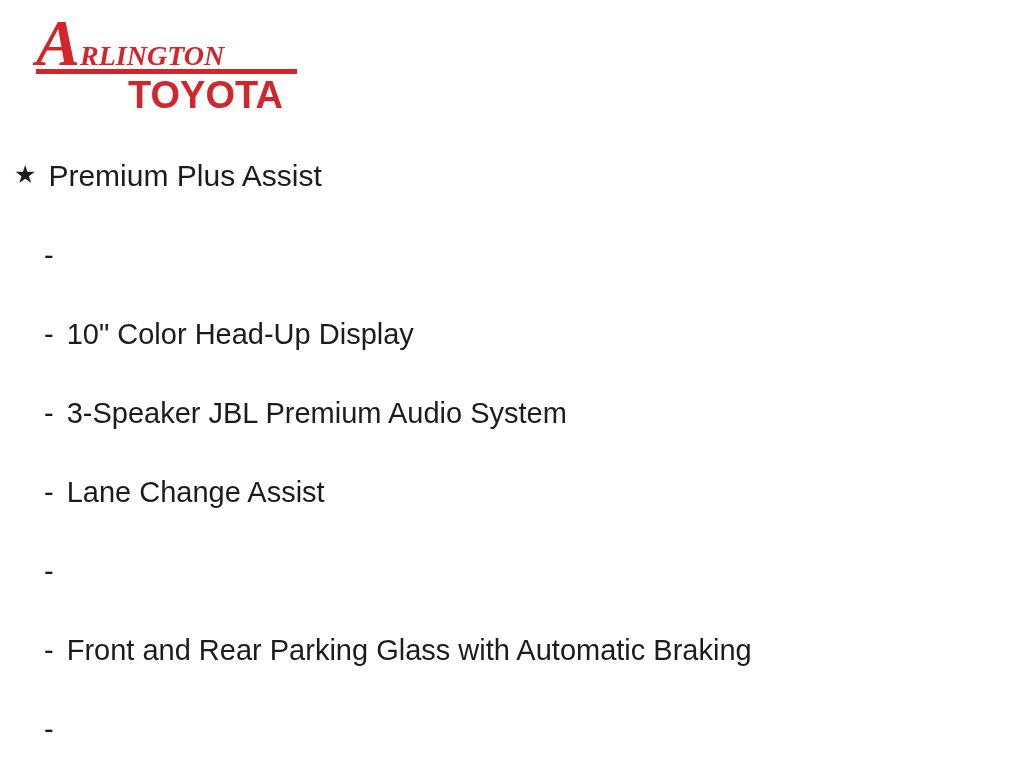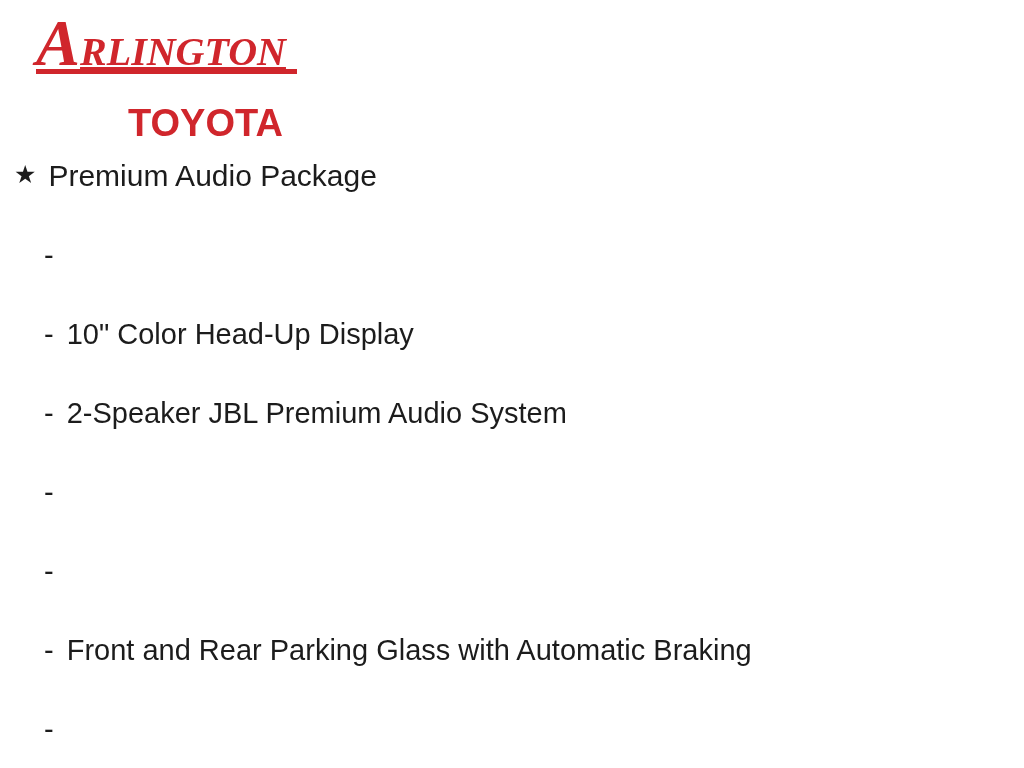--- a/index.html
+++ b/index.html
@@ -37,43 +37,41 @@
     font-family: "Liberation Serif", serif;
     font-style: italic;
     font-weight: 700;
     white-space: nowrap;
     line-height: 1.15;
   }
   .logo-initial {
     font-size: 66px;
   }
   .logo-rest {
-    font-size: 40px;
+    font-size: 28px;
     letter-spacing: 0px;
-    text-decoration: underline;
   }
   .logo-underline {
     position: absolute;
     left: 0;
     top: 69px;
     width: 261px;
     height: 5px;
     background: #d0262c;
   }
   .logo-toyota {
     position: absolute;
     left: 92px;
     top: 76px;
     font-family: "Liberation Sans", sans-serif;
     font-weight: 700;
     font-size: 38px;
     line-height: 1;
     letter-spacing: 0px;
     white-space: nowrap;
-    margin-top: 28px;
   }
 
   
   .feature-block {
     position: absolute;
     left: 0;
     top: 0;
     color: #1c1c1c;
   }
   .title-row {
@@ -126,41 +124,42 @@
         <span class="logo-rest">RLINGTON</span>
     </div>
     <div class="logo-underline"></div>
     <div class="logo-toyota">TOYOTA</div>
   </div>
 
   <div class="feature-block">
 
     <div class="title-row">
       <span class="star">★</span>
-      <span class="pkg-title">Premium Audio Package</span>
+      <span class="pkg-title">Premium Plus Assist</span>
     </div>
 
     <ul class="items">
 
         <li>
           <span class="dash">-</span>
         </li>
 
         <li>
           <span class="dash">-</span>
           <span class="item-label">10" Color Head-Up Display</span>
         </li>
 
         <li>
           <span class="dash">-</span>
-          <span class="item-label">2-Speaker JBL Premium Audio System</span>
+          <span class="item-label">3-Speaker JBL Premium Audio System</span>
         </li>
 
         <li>
           <span class="dash">-</span>
+          <span class="item-label">Lane Change Assist</span>
         </li>
 
         <li>
           <span class="dash">-</span>
         </li>
 
         <li>
           <span class="dash">-</span>
           <span class="item-label">Front and Rear Parking Glass with Automatic Braking</span>
         </li>

